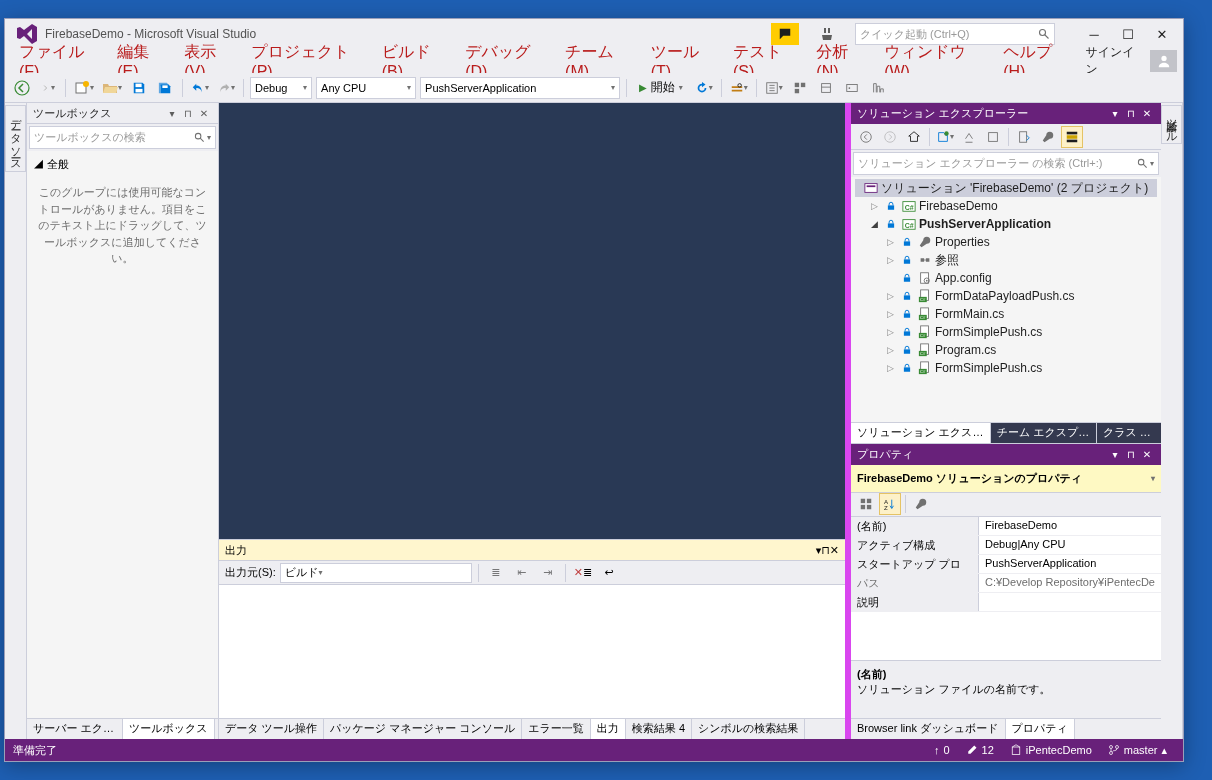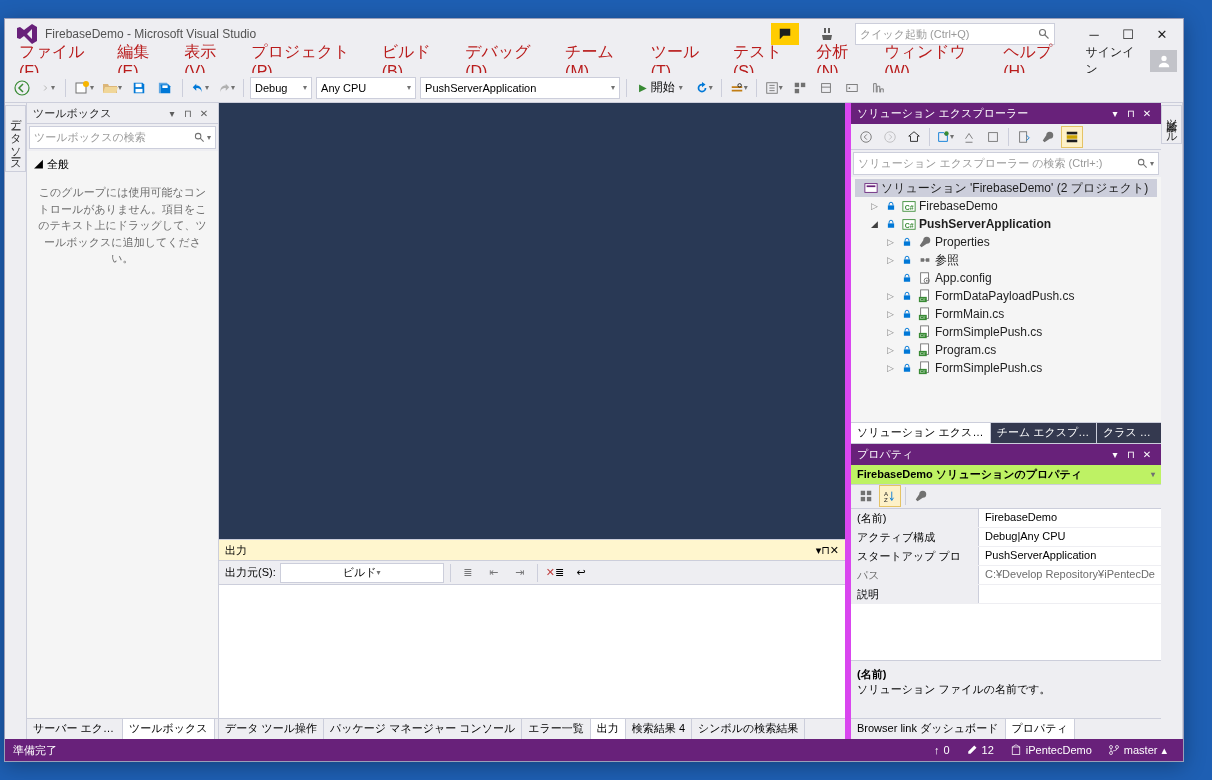--- a/index.html
+++ b/index.html
@@ -41,42 +41,42 @@
 .toolbox-group { padding: 4px; }
 .toolbox-empty { text-align: center; color: #6d6d6d; padding: 8px; line-height: 1.5; }
 .panel-tabs { height: 21px; display: flex; background: #eeeef2; border-top: 1px solid #cccedb; }
 .panel-tab { font-size: 11px; padding: 2px 6px; border-right: 1px solid #cccedb; cursor: pointer; white-space: nowrap; overflow: hidden; text-overflow: ellipsis; }
 .panel-tab.active { background: #fff; }
 .center { flex: 1; display: flex; flex-direction: column; background: #293955; }
 .editor-area { flex: 1; background: #293955; }
 .output-panel { height: 200px; background: #e5e5e5; border-top: 1px solid #cccedb; display: flex; flex-direction: column; }
 .output-header { height: 21px; background: #fff6ce; display: flex; align-items: center; padding: 0 6px; font-size: 11px; border-bottom: 1px solid #cccedb; }
 .output-toolbar { height: 24px; display: flex; align-items: center; padding: 0 6px; gap: 4px; border-bottom: 1px solid #cccedb; font-size: 11px; background:#eeeef2; }
-.output-toolbar .combo { height: 20px; width: 164px; border: 1px solid #cccedb; background: #fff; display: flex; align-items: center; padding: 0 10px; justify-content: center; }
+.output-toolbar .combo { height: 20px; width: 192px; border: 1px solid #cccedb; background: #fff; display: flex; align-items: center; padding: 0 4px; justify-content: flex-start; }
 .output-body { flex: 1; background: #fff; }
 .right-col { width: 316px; display: flex; flex-direction: column; border-left: 6px solid #d946ef; }
 .sol-panel { flex: 1.15; display: flex; flex-direction: column; min-height: 0; }
 .purple-header { height: 21px; background: #68217a; color: #fff; display: flex; align-items: center; padding: 0 6px; font-size: 11px; }
 .purple-header .sp { flex: 1; }
 .purple-header .hicon { width: 16px; height: 16px; display: flex; align-items: center; justify-content: center; font-size: 10px; cursor: pointer; color: #fff; }
 .sol-toolbar { height: 26px; display: flex; align-items: center; padding: 0 4px; gap: 2px; border-bottom: 1px solid #cccedb; background: #eeeef2; }
 .sol-toolbar .tb { width: 22px; height: 22px; display: flex; align-items: center; justify-content: center; cursor: pointer; }
 .sol-toolbar .tb.active { background: #fdf1c8; border: 1px solid #e5c365; }
 .sol-tree { flex: 1; background: #f5f5f5; font-size: 12px; overflow: auto; padding: 2px 4px; }
 .tree-row { display: flex; align-items: center; height: 18px; padding-left: 4px; white-space: nowrap; cursor: pointer; }
 .tree-row.selected { background: #cccedb; }
 .tree-row .arrow { width: 12px; font-size: 9px; color: #1e1e1e; }
 .tree-row .arrow.open::before { content: "◢"; color:#404040;}
 .tree-row .arrow.closed::before { content: "▷"; color:#888;}
 .tree-row .ticon { width: 16px; height: 16px; margin-right: 2px; display: flex; align-items: center; justify-content: center; font-size: 11px; }
 .tree-row .label { color: #1e1e1e; }
 .tree-row .label.bold { font-weight: bold; }
 .ind1 { padding-left: 16px; } .ind2 { padding-left: 32px; }
 .prop-panel { flex: 1; display: flex; flex-direction: column; border-top: 1px solid #cccedb; min-height: 0; }
-.prop-head2 { height: 20px; display: flex; align-items: center; padding: 0 6px; font-size: 11px; font-weight: bold; border-bottom: 1px solid #cccedb; background:#bef264; }
+.prop-head2 { height: 28px; display: flex; align-items: center; padding: 0 6px; font-size: 11px; font-weight: bold; border-bottom: 1px solid #cccedb; background:#fef9c3; }
 .prop-toolbar { height: 24px; display: flex; align-items: center; padding: 0 4px; gap: 2px; border-bottom: 1px solid #cccedb; background:#eeeef2;}
 .prop-grid { flex: 1; background: #fff; overflow: auto; }
 .prop-row { display: flex; height: 19px; font-size: 11px; border-bottom: 1px solid #eeeef2; }
 .prop-row.dim { color:#6d6d6d; }
 .prop-key { width: 128px; padding: 2px 6px; background: #eeeef2; border-right: 1px solid #cccedb; }
 .prop-val { flex: 1; padding: 2px 6px; white-space: nowrap; overflow: hidden; }
 .prop-desc { border-top: 1px solid #cccedb; padding: 6px; font-size: 11px; background:#eeeef2; height:58px; }
 .status-bar { height: 22px; background: #68217a; color: #fff; display: flex; align-items: center; padding: 0 8px; font-size: 11px; }
 .status-bar .sp { flex: 1; }
 .status-item { display: flex; align-items: center; gap: 4px; padding: 0 8px; }

